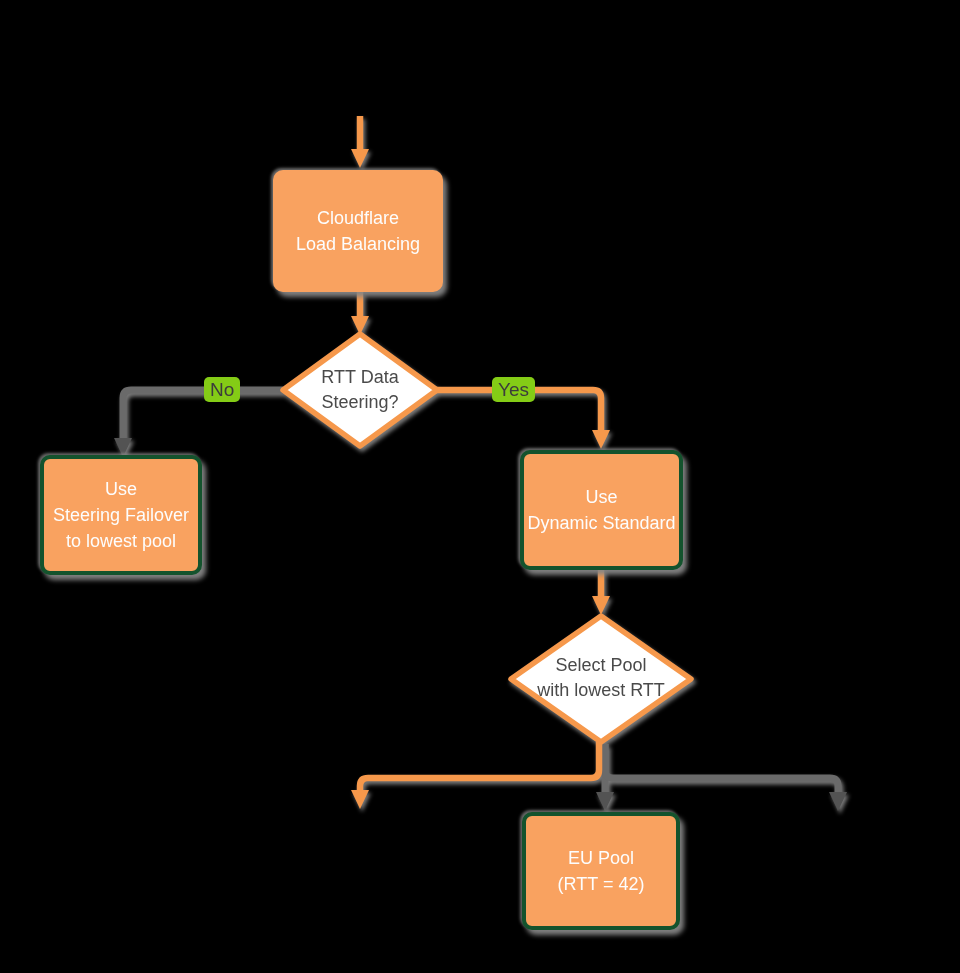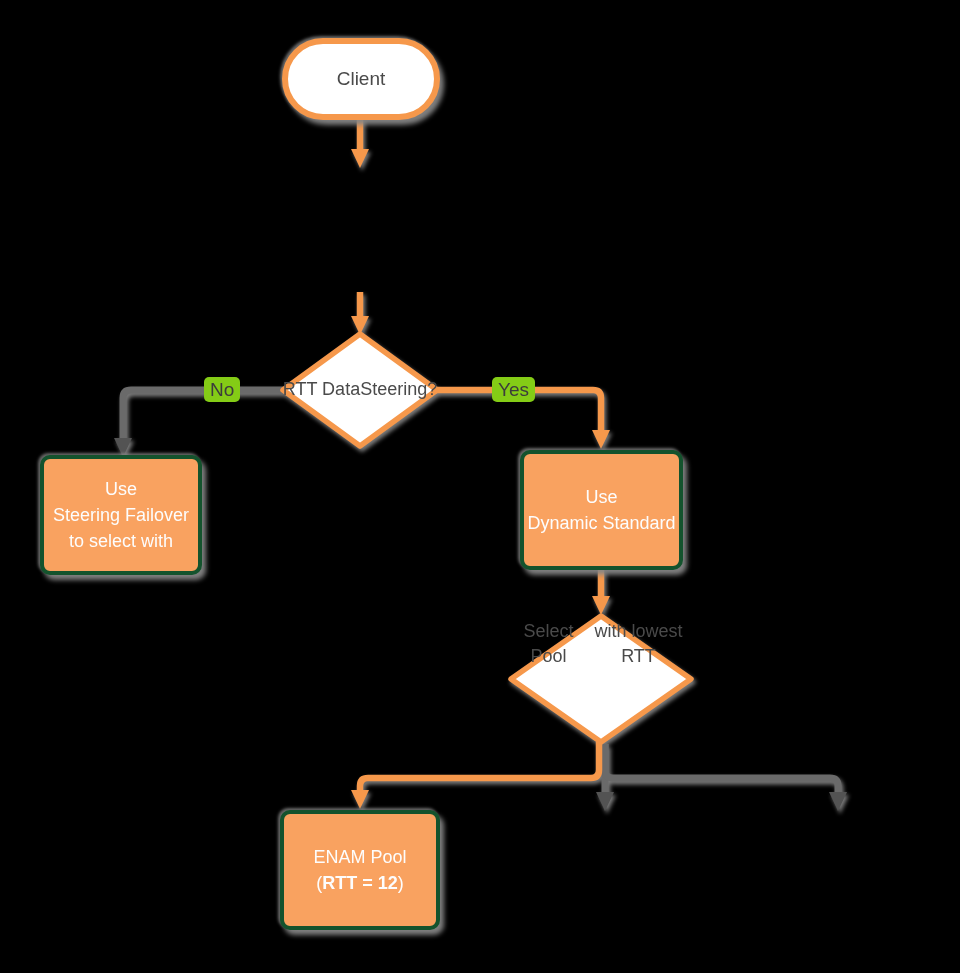--- a/index.html
+++ b/index.html
@@ -24,21 +24,21 @@
     font-size:18px;line-height:1.45;
     box-shadow:-2px -2px 3px rgba(140,140,140,0.75), 4px 5px 5px rgba(134,134,134,0.95);
   }
   .orange-box.no-border{border:none;}
   .stadium{
     background:#FFFFFF;color:#4A4A4A;border:6px solid #F6984B;border-radius:44px;
     font-size:19px;
     box-shadow:-2px -2px 3px rgba(140,140,140,0.75), 4px 5px 5px rgba(134,134,134,0.95);
   }
   .diamond-label{
-    position:absolute;display:flex;flex-direction:row;align-items:center;
+    position:absolute;display:flex;flex-direction:column;align-items:center;
     justify-content:center;text-align:center;color:#4A4A4A;font-size:18px;line-height:1.4;
   }
   .edge-chip{
     position:absolute;background:#84cc16;color:#3C3C3C;font-size:19px;
     padding:3px 6px;border-radius:5px;line-height:1;
   }
   .bold{font-weight:bold;}
 </style>
 </head>
 <body>
@@ -62,51 +62,50 @@
     <polygon class="orange-head" points="601,449 592,430 610,430"></polygon>
     <path class="orange-line" d="M601,568 L601,597"></path>
     <polygon class="orange-head" points="601,615 592,596 610,596"></polygon>
     <path class="orange-line" d="M599,742 L599,770 Q599,778 591,778 L368,778 Q360,778 360,786 L360,791"></path>
     <polygon class="orange-head" points="360,809 351,790 369,790"></polygon>
 
     <polygon class="diamond" points="360,334 437,390 360,446 283,390"></polygon>
     <polygon class="diamond" points="601,616 691,679 601,742 511,679"></polygon>
   </svg>
 
-  <div class="node stadium" style="left:282px;top:38px;width:158px;height:82px;">
-    <span>Client</span>
+
+  <div class="node orange-box no-border" style="left:273px;top:170px;width:170px;height:122px;">
+    <span>Cloudflare</span>
+    <span>Load Balancing</span>
   </div>
-
 
   <div class="diamond-label" style="left:280px;top:360px;width:160px;height:60px;">
     <span>RTT Data</span>
     <span>Steering?</span>
   </div>
 
   <div class="edge-chip" style="left:204px;top:377px;">No</div>
   <div class="edge-chip" style="left:492px;top:377px;">Yes</div>
 
   <div class="node orange-box" style="left:40px;top:455px;width:162px;height:120px;">
     <span>Use</span>
     <span>Steering Failover</span>
-    <span>to select with</span>
+    <span>to lowest pool</span>
   </div>
 
   <div class="node orange-box" style="left:520px;top:450px;width:163px;height:120px;">
     <span>Use</span>
     <span>Dynamic Standard</span>
   </div>
 
-  <div class="diamond-label" style="left:511px;top:614px;width:180px;height:60px;">
+  <div class="diamond-label" style="left:511px;top:648px;width:180px;height:60px;">
     <span>Select Pool</span>
     <span>with lowest RTT</span>
   </div>
 
-  <div class="node orange-box" style="left:280px;top:810px;width:160px;height:120px;">
-    <span>ENAM Pool</span>
-    <span>
-      <span>(</span><b class="bold">RTT = 12</b><span>)</span>
-    </span>
+
+  <div class="node orange-box" style="left:522px;top:812px;width:158px;height:118px;">
+    <span>EU Pool</span>
+    <span>(RTT = 42)</span>
   </div>
-
 
 
 </div>
 
 </body></html>

